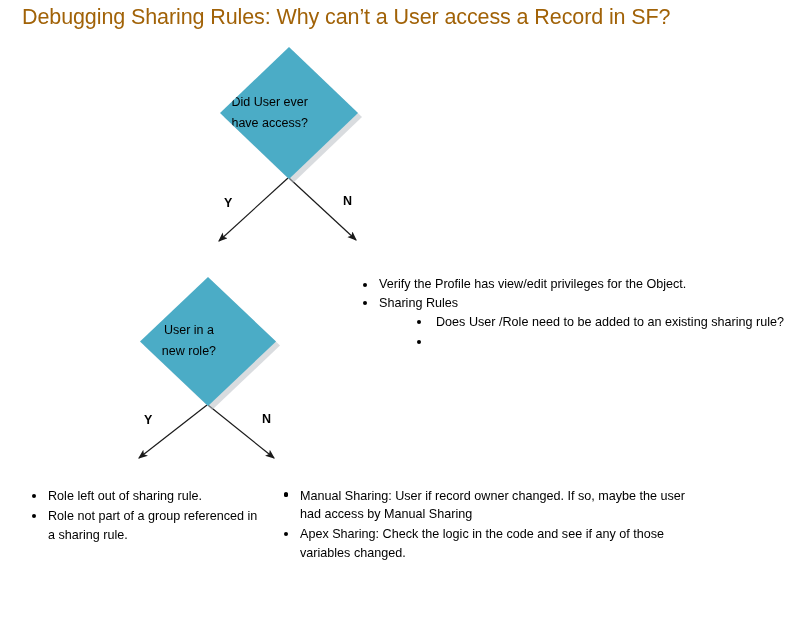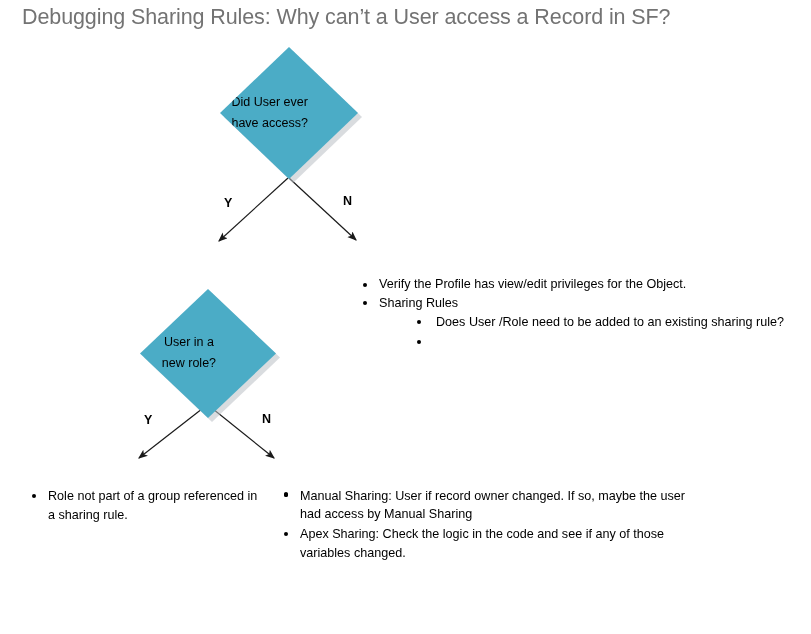--- a/index.html
+++ b/index.html
@@ -22,21 +22,21 @@
 
   
   #title {
     position: absolute;
     left: 22px;
     top: 2px;
     width: 780px;
     font-size: 21.5px;
     line-height: 30px;
     letter-spacing: -0.1px;
-    color: #737373;
+    color: #a16207;
     white-space: nowrap;
   }
 
   
   .diamond-wrap {
     position: absolute;
   }
   .diamond-shadow,
   .diamond-body {
     position: absolute;
@@ -79,21 +79,21 @@
     display: block;
     background-image:
       linear-gradient(45deg, transparent 45%, #1a9a1a 45%, #1a9a1a 55%, transparent 55%),
       linear-gradient(-45deg, transparent 45%, #1a9a1a 45%, #1a9a1a 55%, transparent 55%);
     background-size: 4px 3px;
     background-repeat: repeat-x;
     background-position: 0 calc(100% - 1px), 2px calc(100% - 1px);
   }
 
   #diamond-1 { left: 220px; top: 47px;  width: 138px; height: 132px; }
-  #diamond-2 { left: 140px; top: 289px; width: 136px; height: 129px; }
+  #diamond-2 { left: 140px; top: 277px; width: 136px; height: 129px; }
 
   
   #connectors {
     position: absolute;
     left: 0;
     top: 0;
     width: 811px;
     height: 634px;
     pointer-events: none;
   }
@@ -223,20 +223,24 @@
         <li>
           <span class="bullet-dot"></span>
         </li>
       </ul>
     </li>
   </ul>
 
   <ul class="bullets" id="bullets-bot-left">
     <li>
       <span class="bullet-dot"></span>
+      <span>Role left out of sharing rule.</span>
+    </li>
+    <li>
+      <span class="bullet-dot"></span>
       <span>Role not part of a group referenced in a sharing rule.</span>
     </li>
   </ul>
 
   <ul class="bullets" id="bullets-bot-right">
     <li>
       <span class="bullet-dot"></span>
     </li>
     <li>
       <span class="bullet-dot"></span>

